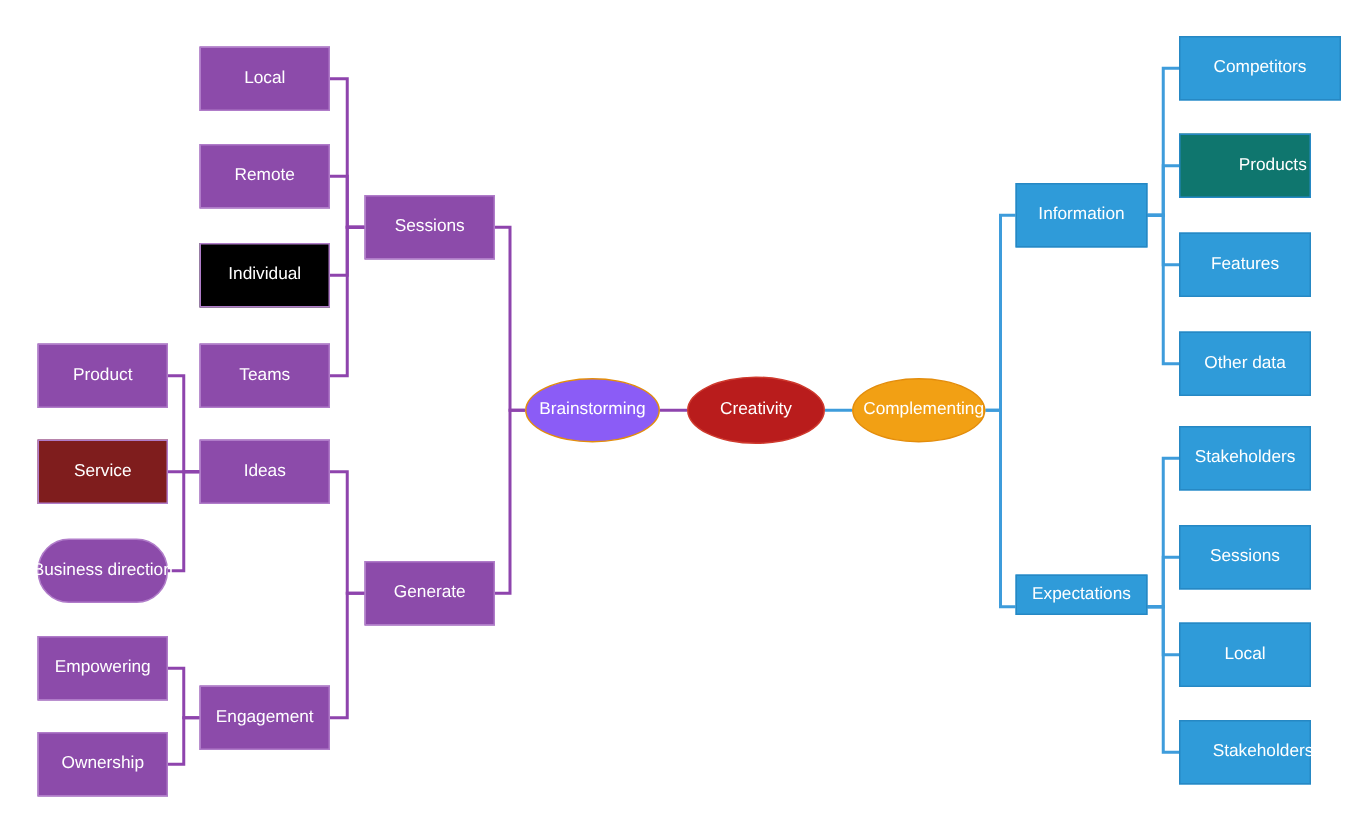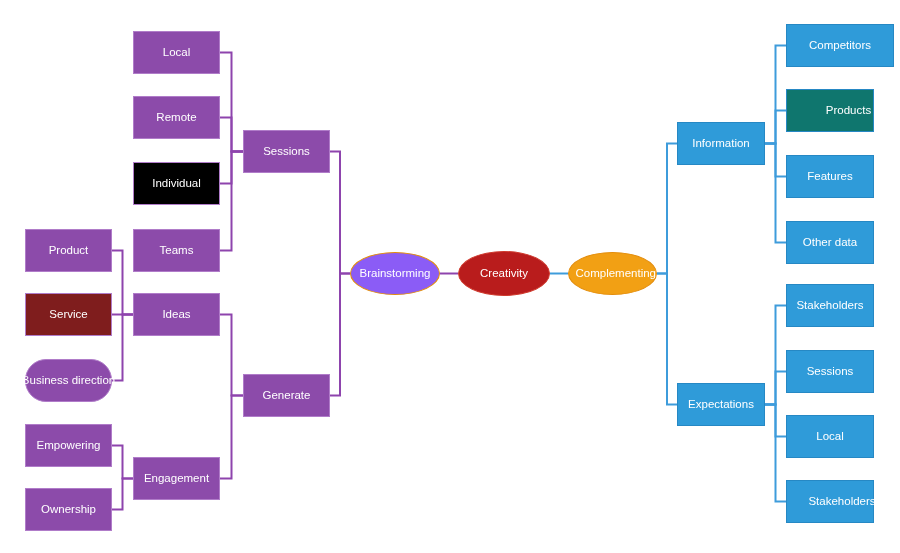--- a/index.html
+++ b/index.html
@@ -119,21 +119,21 @@
       </div>
       <div class="node rect" style="left: 25px; top: 424px; width: 87px; height: 43px; background: rgb(140, 75, 170); border-color: rgb(176, 124, 201); color: rgb(255, 255, 255);">
         <span>Empowering</span>
       </div>
       <div class="node rect" style="left: 25px; top: 488px; width: 87px; height: 43px; background: rgb(140, 75, 170); border-color: rgb(176, 124, 201); color: rgb(255, 255, 255);">
         <span>Ownership</span>
       </div>
       <div class="node rect" style="left: 677px; top: 122px; width: 88px; height: 43px; background: rgb(47, 155, 217); border-color: rgb(38, 136, 196); color: rgb(255, 255, 255);">
         <span>Information</span>
       </div>
-      <div class="node rect" style="left: 677px; top: 383px; width: 88px; height: 43px; background: rgb(47, 155, 217); border-color: rgb(38, 136, 196); color: rgb(255, 255, 255);">
+      <div class="node rect" style="left: 677px; top: 383px; width: 88px; height: 27px; background: rgb(47, 155, 217); border-color: rgb(38, 136, 196); color: rgb(255, 255, 255);">
         <span>Expectations</span>
       </div>
       <div class="node rect" style="left: 786px; top: 24px; width: 108px; height: 43px; background: rgb(47, 155, 217); border-color: rgb(38, 136, 196); color: rgb(255, 255, 255);">
         <span>Competitors</span>
       </div>
       <div class="node rect" style="left: 786px; top: 89px; width: 88px; height: 43px; background: #0f766e; border-color: rgb(38, 136, 196); color: rgb(255, 255, 255); padding-left: 37px;">
         <span>Products</span>
       </div>
       <div class="node rect" style="left: 786px; top: 155px; width: 88px; height: 43px; background: rgb(47, 155, 217); border-color: rgb(38, 136, 196); color: rgb(255, 255, 255);">
         <span>Features</span>

